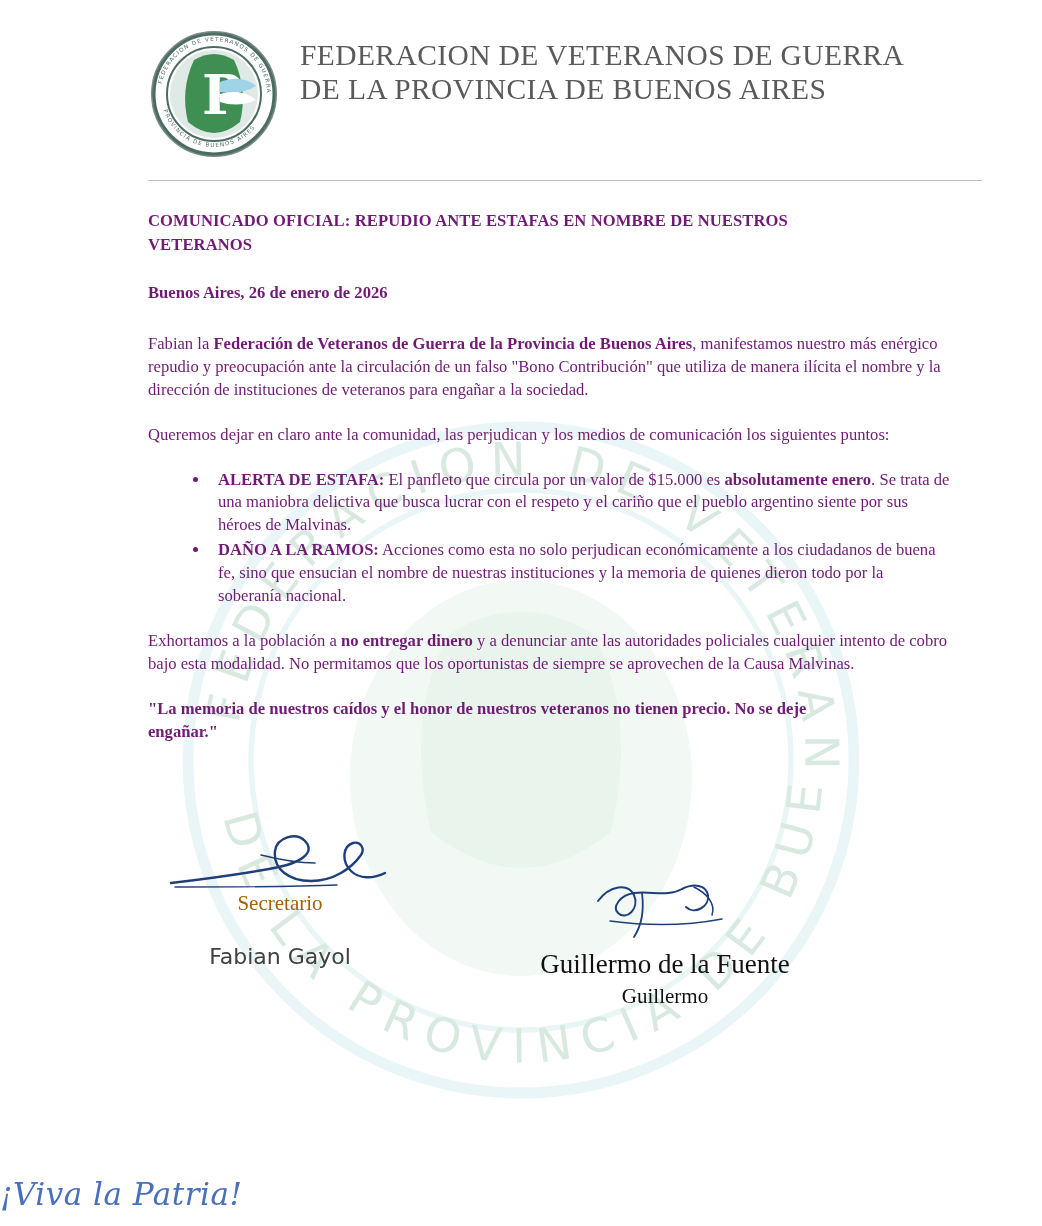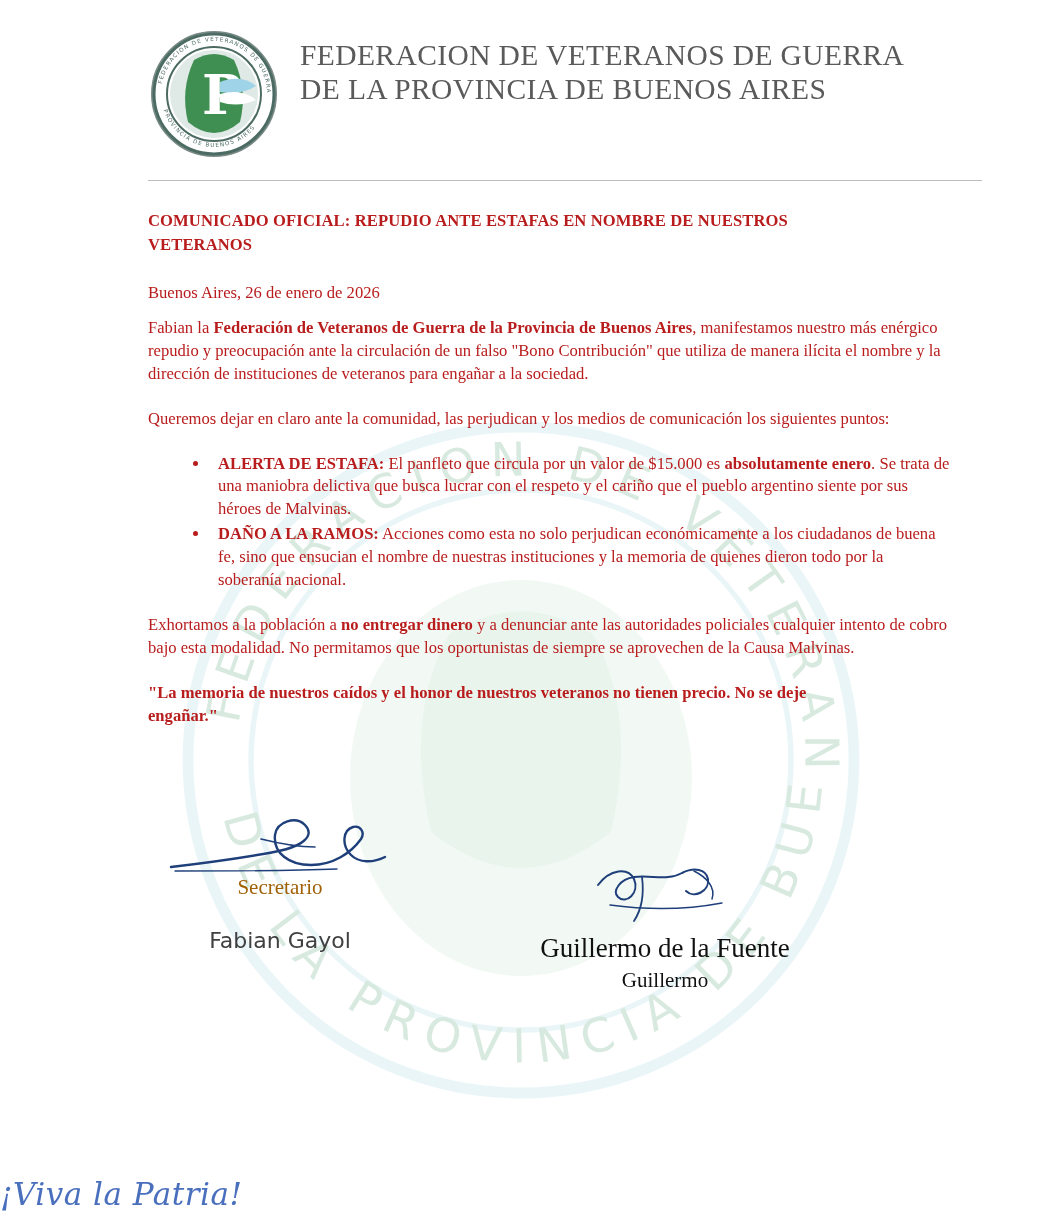--- a/index.html
+++ b/index.html
@@ -86,35 +86,35 @@
     height: 1px;
     background: #bdbdbd;
     margin: 22px 60px 0 148px;
   }
 
   
   .content {
     position: relative;
     z-index: 2;
     padding: 28px 92px 0 148px;
-    color: #b91c1c;
+    color: #701a75;
     font-size: 16.6px;
     line-height: 1.38;
   }
   .doc-heading {
     font-weight: bold;
     font-size: 16.6px;
     line-height: 1.42;
     letter-spacing: 0.1px;
     margin-bottom: 26px;
     max-width: 700px;
   }
   .doc-date {
-    font-weight: normal;
-    margin-bottom: 12px;
+    font-weight: bold;
+    margin-bottom: 28px;
   }
   p.para {
     margin: 0 0 22px 0;
     text-align: left;
   }
   ul.points {
     margin: 0 0 22px 0;
     padding-left: 62px;
     list-style: disc;
   }

